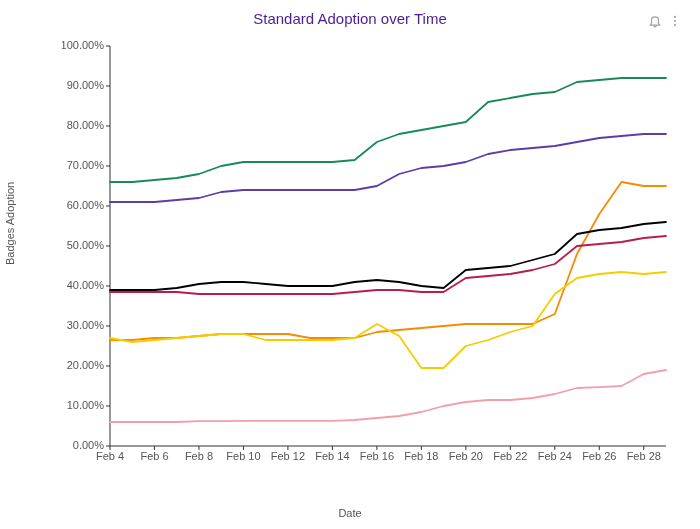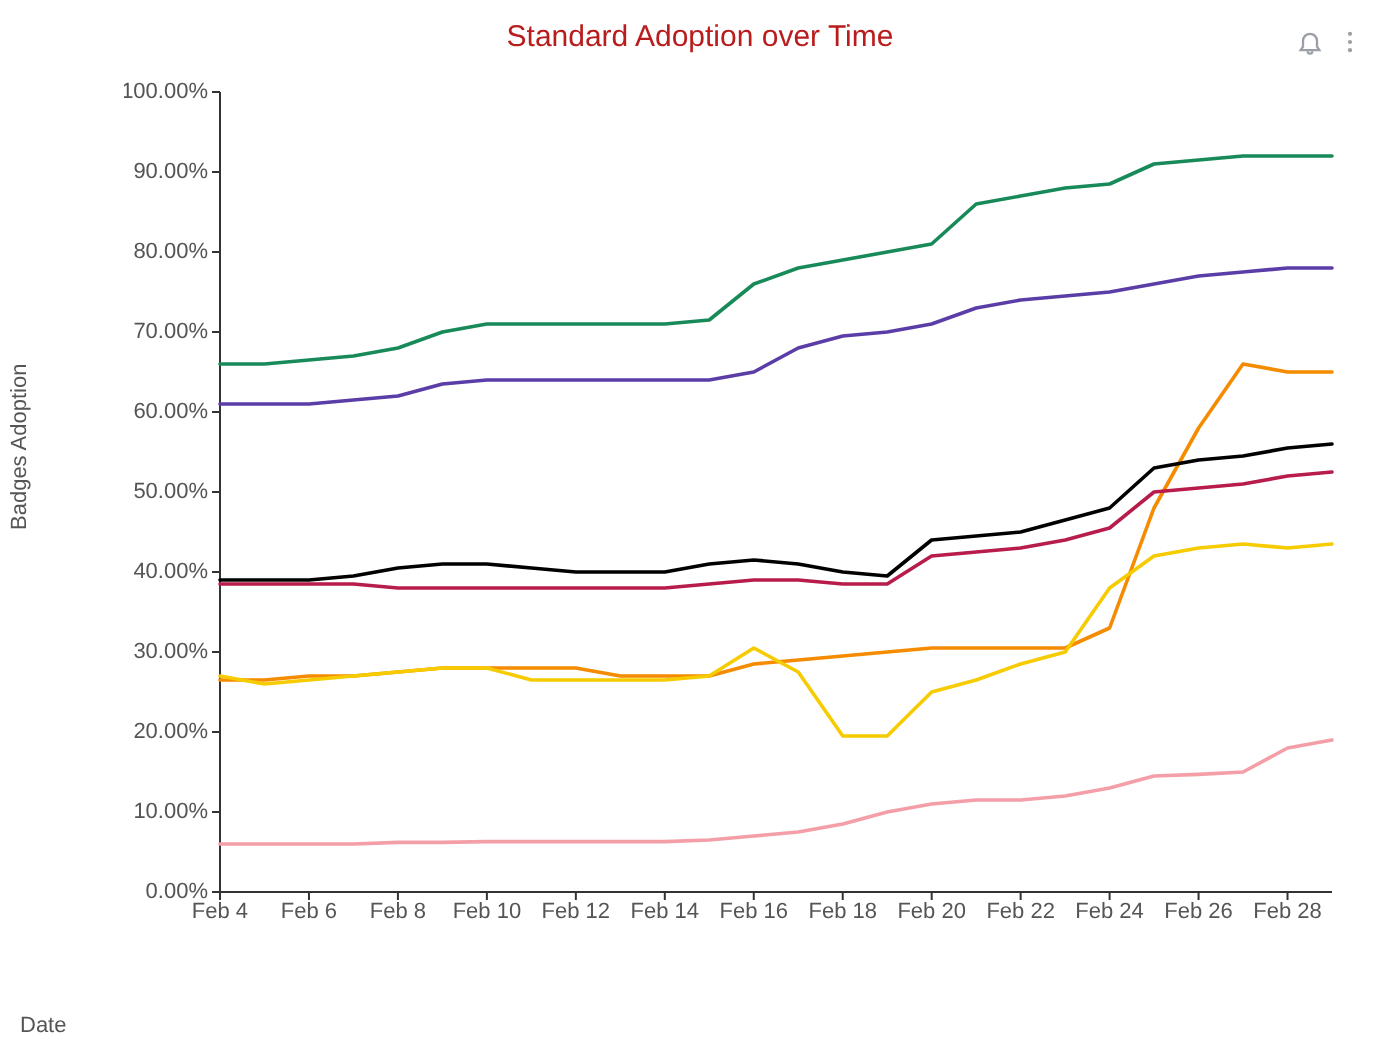--- a/index.html
+++ b/index.html
@@ -17,21 +17,21 @@
     width: 680px;
     height: 509px;
     margin: 10px;
   }
   .chart-title {
     position: absolute;
     top: 0;
     left: 0; right: 0;
     text-align: center;
     font-size: 15px;
-    color: #b91c1c;
+    color: #4c1d95;
   }
   .chart-icons {
     position: absolute;
     top: 4px;
     right: 8px;
     display: flex;
     gap: 6px;
     align-items: center;
     color: #9aa0a6;
   }
@@ -63,21 +63,21 @@
     transform: translateY(-50%) rotate(-90deg);
     transform-origin: left center;
     font-size: 11px;
     color: #555;
     white-space: nowrap;
   }
   .axis-title-x {
     position: absolute;
     bottom: 0;
     left: 0; right: 0;
-    text-align: left;
+    text-align: center;
     font-size: 11px;
     color: #555;
   }
   .series path {
     fill: none;
     stroke-width: 1.8;
     stroke-linejoin: round;
     stroke-linecap: round;
   }
   .axis-line { stroke: #333; stroke-width: 1; }

